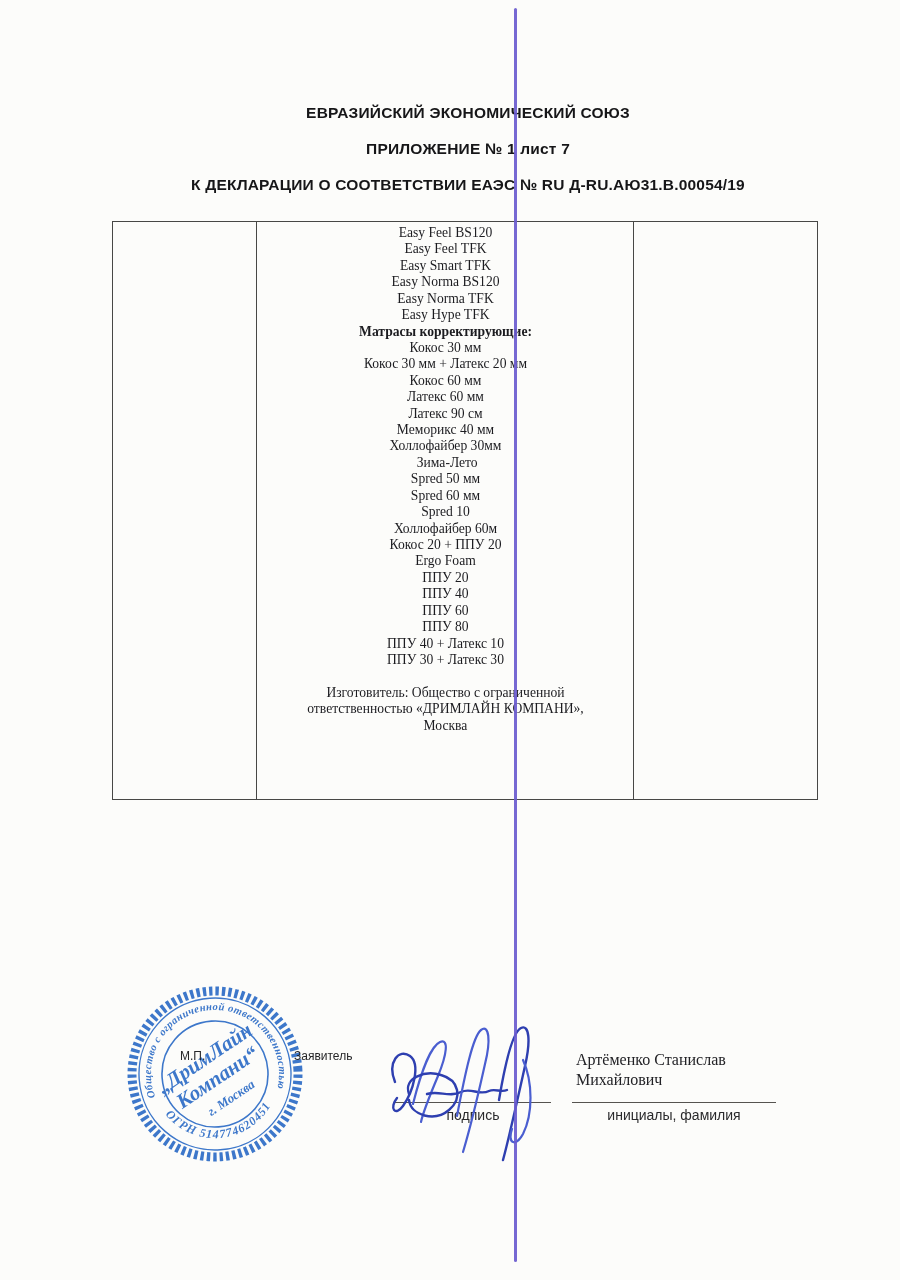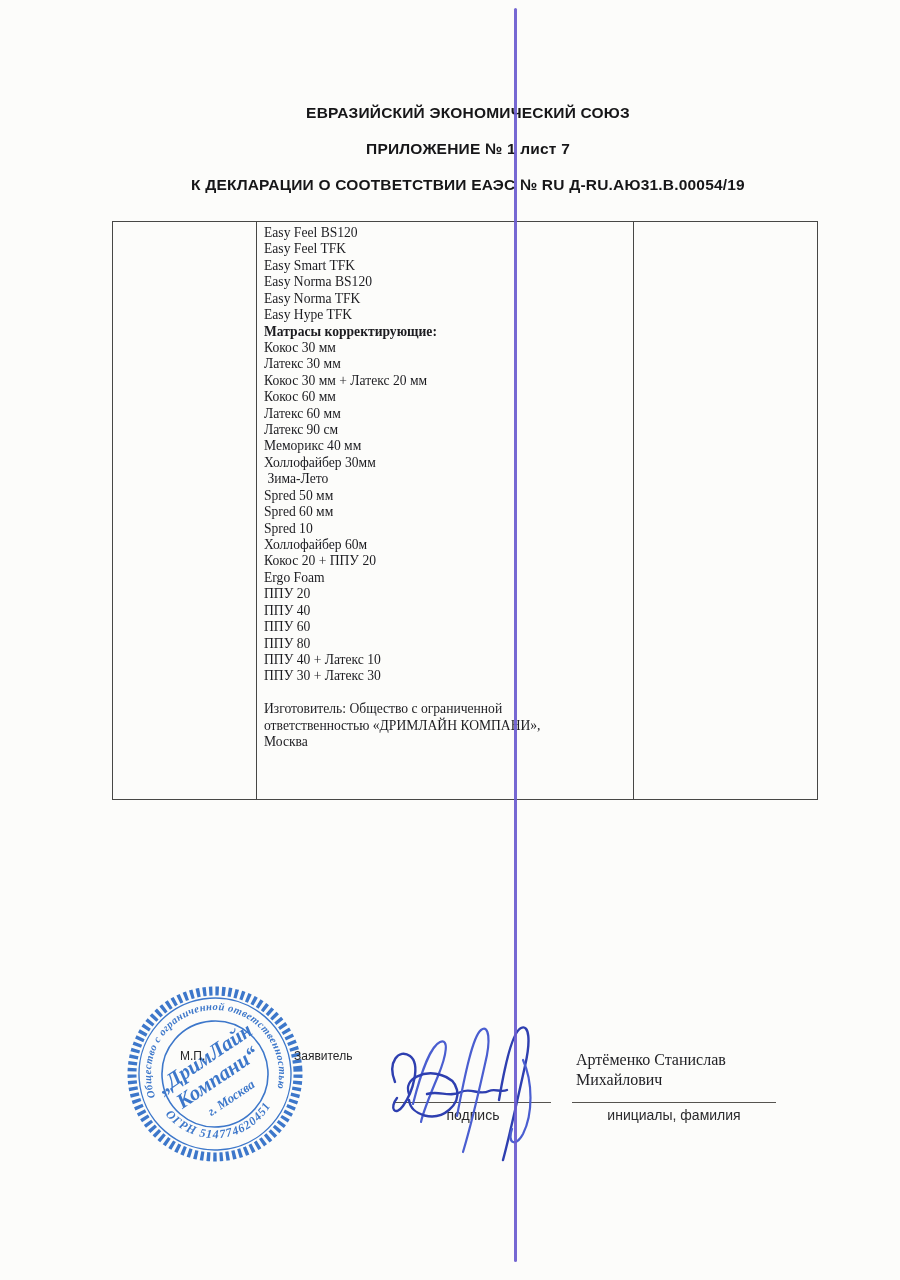--- a/index.html
+++ b/index.html
@@ -15,21 +15,21 @@
   .h1{position:absolute;left:0;width:100%;top:104px;}
   .h2{position:absolute;left:0;width:100%;top:140px;}
   .h3{position:absolute;left:0;width:100%;top:176px;}
 
   
   .table{position:absolute;left:112px;top:221px;width:706px;height:579px;border:1.4px solid #474745;box-sizing:border-box;display:flex;z-index:1;}
   .cell{box-sizing:border-box;height:100%;}
   .c1{width:144px;border-right:1.2px solid #474745;}
   .c2{width:377px;border-right:1.2px solid #474745;padding:3px 6px 0 7px;font-family:"Liberation Serif","DejaVu Serif",serif;font-size:13.6px;line-height:16.42px;color:#1c1c20;}
   .c3{flex:1;}
-  .pline{white-space:pre;}
+  .pline{white-space:pre;text-align:center;}
   .bold{font-weight:bold;}
   .spacer{height:16.4px;}
 
   
   .label{position:absolute;font-size:12px;color:#262628;z-index:4;margin-left:22px;}
   .mp{left:158px;top:1049px;}
   .applicant{left:272px;top:1049px;}
   .sig-line{position:absolute;border-top:1.6px solid #55534f;z-index:2;}
   .line-left{left:395px;top:1102px;width:156px;}
   .line-right{left:572px;top:1102px;width:204px;}
@@ -73,21 +73,20 @@
           <div class="pline">Easy Feel BS120</div>
           <div class="pline">Easy Feel TFK</div>
           <div class="pline">Easy Smart TFK</div>
           <div class="pline">Easy Norma BS120</div>
           <div class="pline">Easy Norma TFK</div>
           <div class="pline">Easy Hype TFK</div>
         </div>
       <div class="pline bold">Матрасы корректирующие:</div>
       <div>
           <div class="pline">Кокос 30 мм</div>
-          <div class="pline">Латекс 30 мм</div>
           <div class="pline">Кокос 30 мм + Латекс 20 мм</div>
           <div class="pline">Кокос 60 мм</div>
           <div class="pline">Латекс 60 мм</div>
           <div class="pline">Латекс 90 см</div>
           <div class="pline">Меморикс 40 мм</div>
           <div class="pline">Холлофайбер 30мм</div>
           <div class="pline"> Зима-Лето</div>
           <div class="pline">Spred 50 мм</div>
           <div class="pline">Spred 60 мм</div>
           <div class="pline">Spred 10</div>

